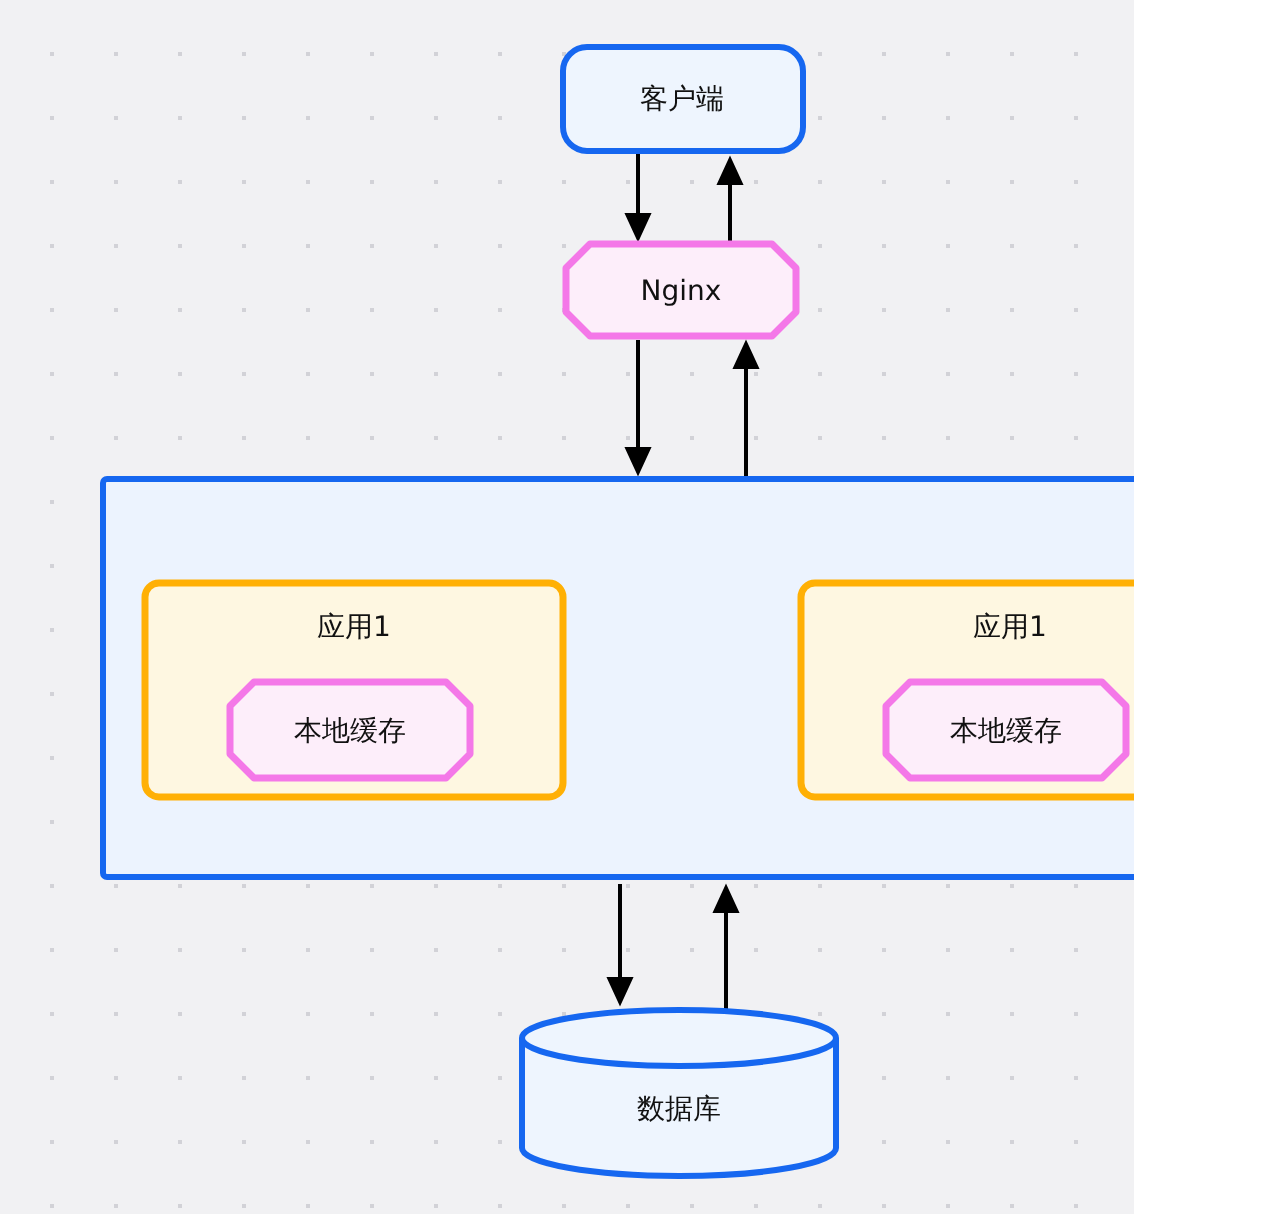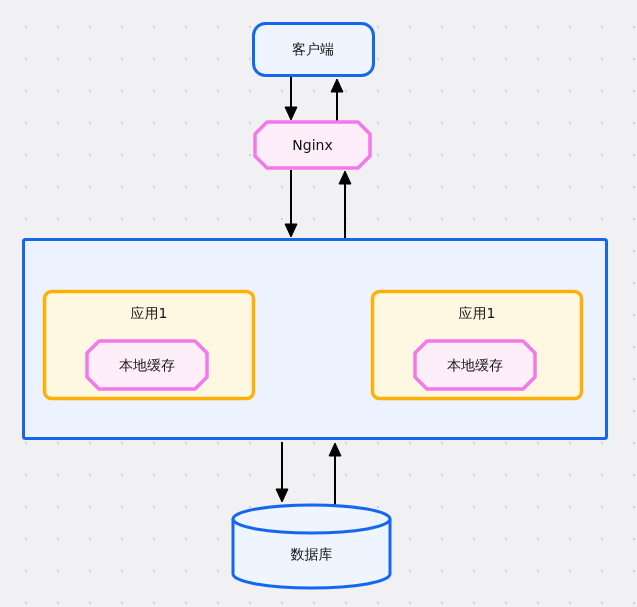--- a/index.html
+++ b/index.html
@@ -2,27 +2,28 @@
 <html><head>
 <meta charset="utf-8">
 <style>
   html, body {
     margin: 0;
     padding: 0;
     font-family: "DejaVu Sans", "Liberation Sans", sans-serif;
   }
   .canvas {
     position: relative;
-    width: 637px;
+    width: 539px;
     height: 607px;
     background-color: #F1F1F3;
     background-image: radial-gradient(#D2D2D7 1.1px, transparent 1.2px);
     background-size: 32px 32px;
     background-position: 10px 11px;
     overflow: hidden;
+    padding-left: 28px;
   }
   svg { display: block; }
   svg text {
     font-family: "DejaVu Sans", "Liberation Sans", sans-serif;
     font-size: 14px;
     fill: #111111;
   }
   .edge line { stroke: #000000; stroke-width: 2; }
   .edge polygon { fill: #000000; stroke: #000000; stroke-width: 1; }
   .blue-shape   { stroke: #1667F0; stroke-width: 3;   fill: #EEF5FE; }

